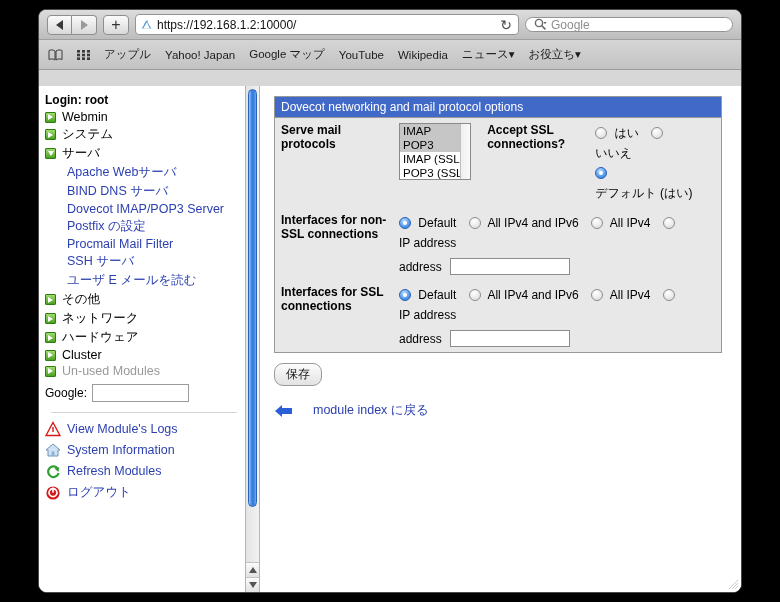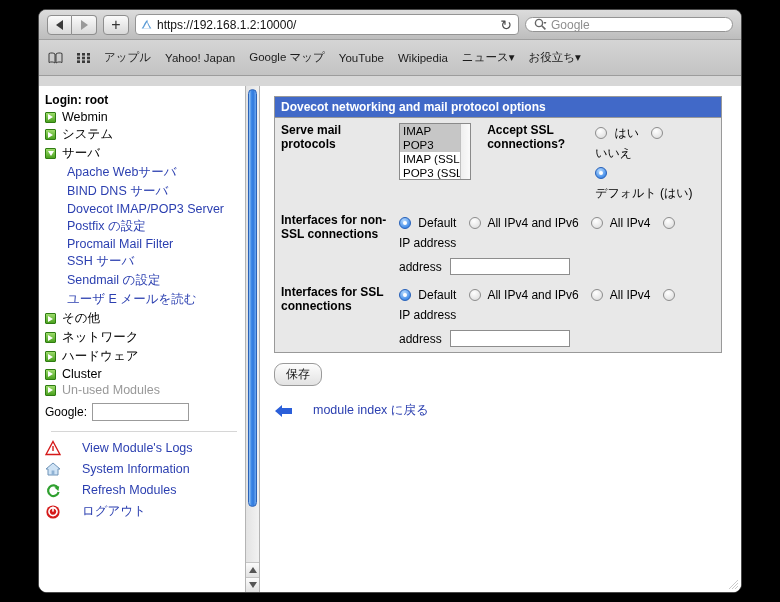--- a/index.html
+++ b/index.html
@@ -92,21 +92,21 @@
     width: 208px; height: 15px;
     background: #fff; border: 1px solid #949494;
     border-radius: 11px;
     display:flex; align-items:center; padding: 0 8px; gap:4px;
   }
   #searchbar .magn { flex:none; }
   #searchph { font-size: 12px; color: #8e8e8e; }
 
   
   #bookmarks {
-    height: 36px;
+    height: 30px;
     background: linear-gradient(to bottom,#d5d5d5,#c3c3c3);
     border-bottom: 1px solid #9c9c9c;
     display:flex; align-items:center; gap:14px;
     padding: 0 9px;
     font-size: 11.5px; color:#1c1c1c;
     white-space: nowrap;
   }
   #bookmarks .bm { cursor:default; }
   .bicon { display:inline-block; vertical-align:middle; }
 
@@ -147,21 +147,21 @@
     display:block; margin: 2px 0 2px 22px;
     font-size: 12.5px; color:#2b3fb0;
   }
   #searchrow { margin-top: 6px; display:flex; align-items:center; gap:5px; }
   #searchrow .lbl { font-size:12px; color:#000; }
   #sbsearch {
     width: 97px; height: 18px;
     border:1px solid #9b9b9b; background:#fff;
   }
   #sbdivider { border-top: 1px solid #d6d6d6; margin: 10px 8px 8px 6px; }
-  .toolrow { display:flex; align-items:center; gap:21px; margin: 5px 0; }
+  .toolrow { display:flex; align-items:center; gap:6px; margin: 5px 0; }
   .toolrow .tlabel { font-size: 12.5px; color:#2b3fb0; }
   .ticon { width:16px; height:16px; flex:none; }
 
   
   #framescroll {
     width: 15px;
     background: linear-gradient(to right,#e3e3e3,#f2f2f2);
     border-left: 1px solid #b4b4b4;
     border-right: 1px solid #b4b4b4;
     position: relative;
@@ -195,21 +195,21 @@
   #pagetitle { font-size: 22px; color: #222; font-weight: normal; letter-spacing:.2px; padding-top:4px;}
 
   
   #formbox {
     border: 1px solid #999;
     background: #e8e8e8;
     width: 448px;
   }
   #formhead {
     background: #4169c8;
-    color: #fff; font-weight: bold; font-size: 12px;
+    color: #fff; font-weight: normal; font-size: 12px;
     padding: 3px 6px;
     border-bottom: 1px solid #999;
   }
   table.form { border-collapse: collapse; width: 100%; }
   table.form td { padding: 5px 6px; vertical-align: top; }
   td.lbl { font-weight: bold; font-size: 12px; color:#000; width: 118px; }
   td.lbl.w2 { width: 108px; }
   .selbox {
     width: 72px; height: 57px;
     border: 1px solid #8a8a8a;
@@ -348,21 +348,20 @@
             </span>
           <span class="catlabel">サーバ</span>
         </div>
 
         <a class="modlink">Apache Webサーバ</a>
         <a class="modlink">BIND DNS サーバ</a>
         <a class="modlink">Dovecot IMAP/POP3 Server</a>
         <a class="modlink">Postfix の設定</a>
         <a class="modlink">Procmail Mail Filter</a>
         <a class="modlink">SSH サーバ</a>
-        <a class="modlink">Sendmail の設定</a>
         <a class="modlink">ユーザ E メールを読む</a>
 
         <div class="catrow">
           <span class="catico">
               <span class="ar-r"></span>
             </span>
           <span class="catlabel">その他</span>
         </div>
         <div class="catrow">
           <span class="catico">

